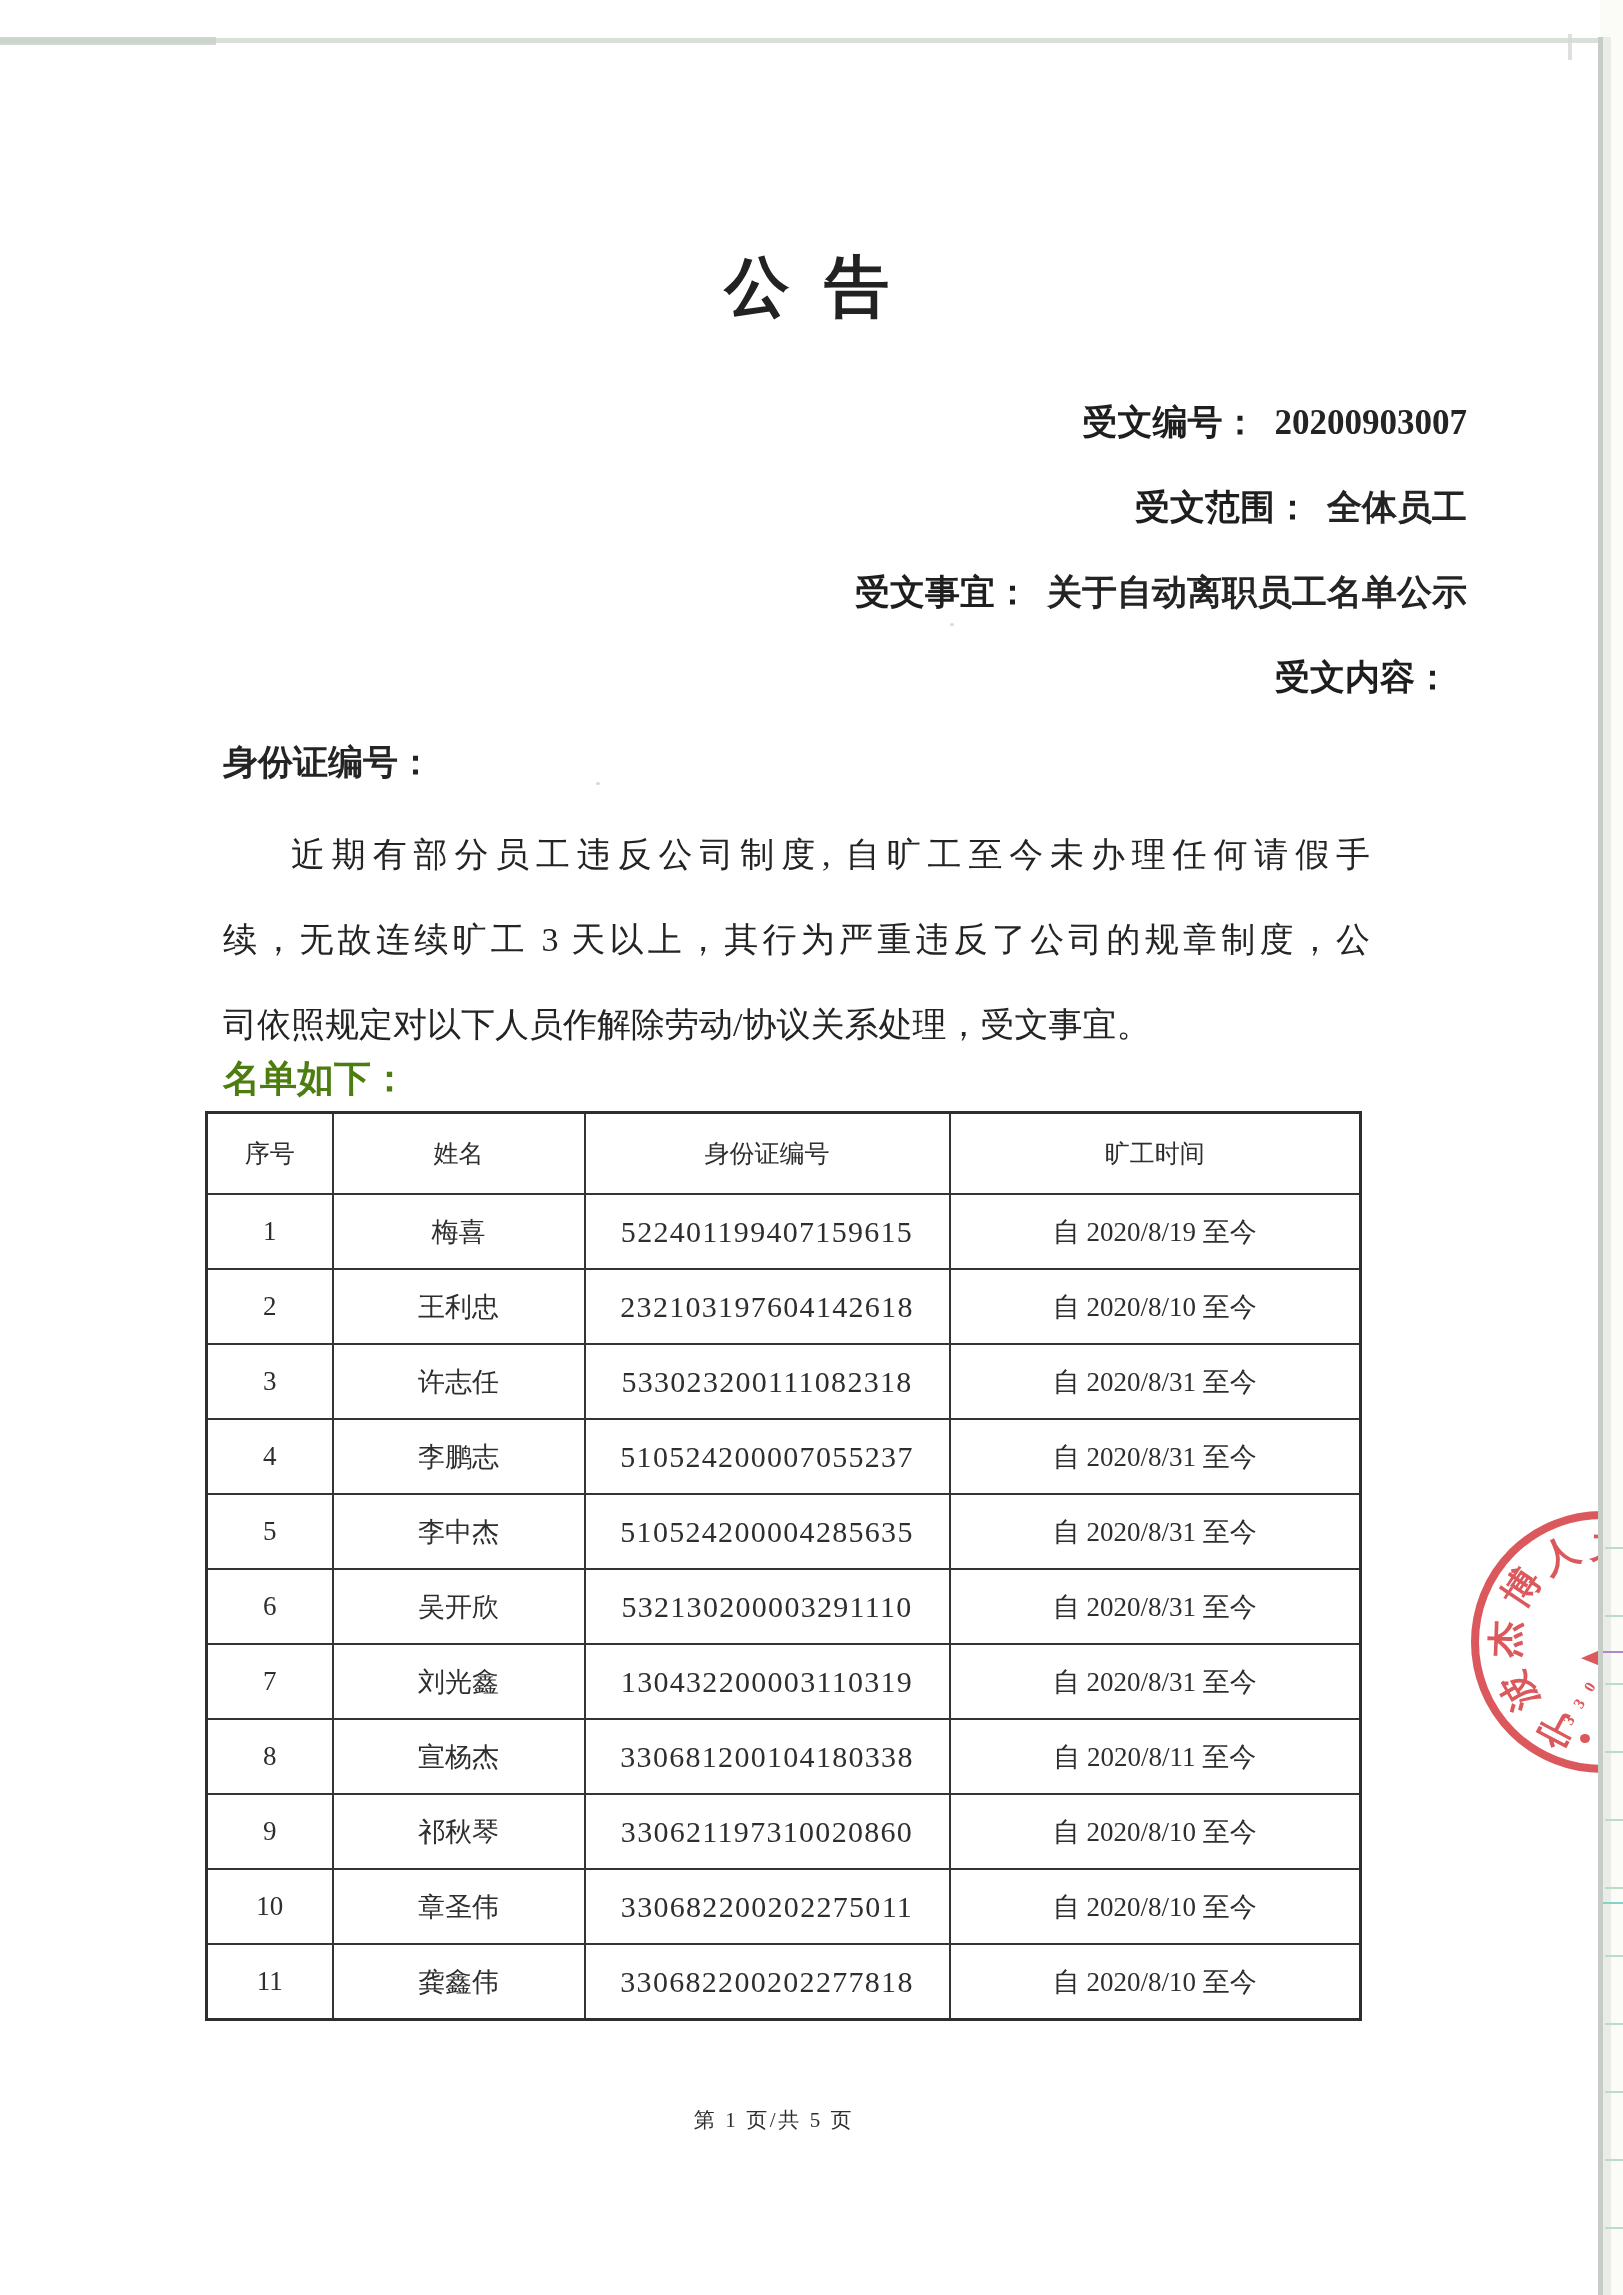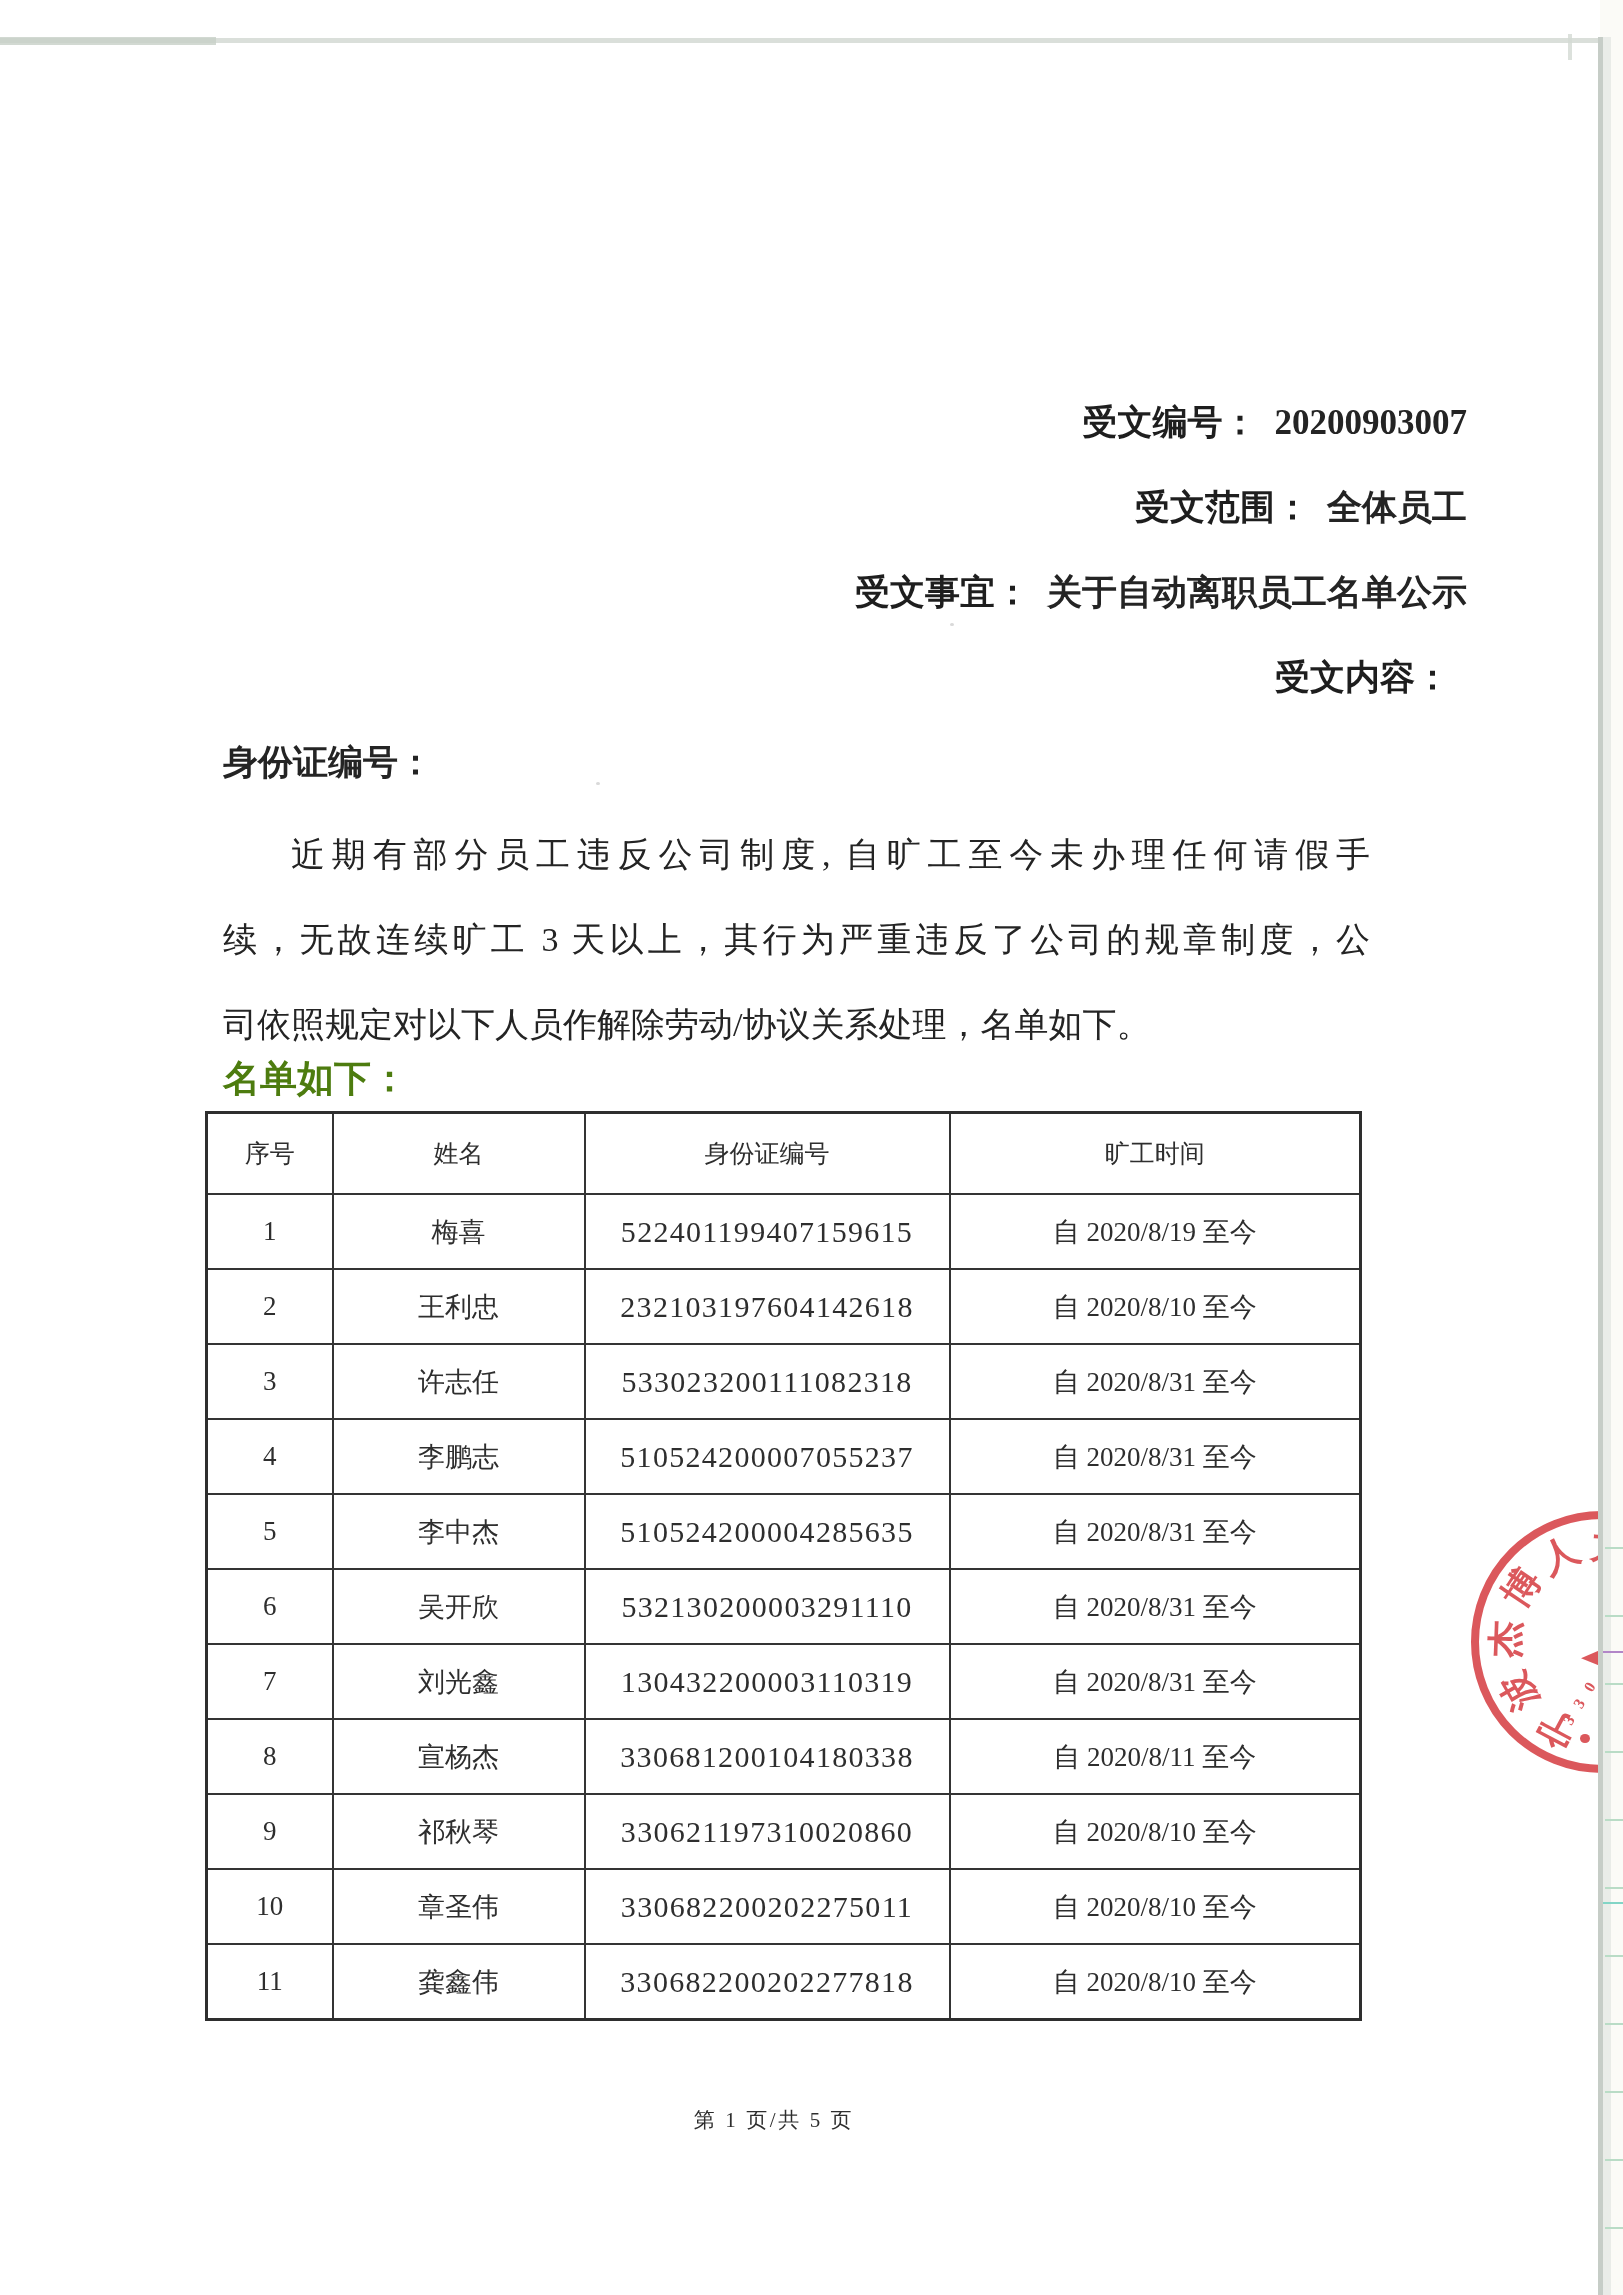--- a/index.html
+++ b/index.html
@@ -62,40 +62,41 @@
 <body>
 
 <div class="page">
 
   <div class="scan-topline"></div>
   <div class="scan-topline-left"></div>
   <div class="scan-tick"></div>
   <div class="speck" style="left:596px;top:782px;"></div>
   <div class="speck" style="left:950px;top:623px;"></div>
 
+  <div class="doc-title">公  告</div>
 
   <div class="field f0">
     <span class="lbl">受文编号：</span><span class="val">20200903007</span>
   </div>
   <div class="field f1">
     <span class="lbl">受文范围：</span><span class="val">全体员工</span>
   </div>
   <div class="field f3">
     <span class="lbl">受文内容：</span><span class="val"></span>
   </div>
   <div class="field f2">
     <span class="lbl">受文事宜：</span><span class="val">关于自动离职员工名单公示</span>
   </div>
 
   <div class="salutation">身份证编号：</div>
 
   <div class="para">
     <div class="pline j indent">近期有部分员工违反公司制度, 自旷工至今未办理任何请假手</div>
     <div class="pline j">续，无故连续旷工 3 天以上，其行为严重违反了公司的规章制度，公</div>
-    <div class="pline">司依照规定对以下人员作解除劳动/协议关系处理，名单如下。</div>
+    <div class="pline">司依照规定对以下人员作解除劳动/协议关系处理，受文事宜。</div>
   </div>
 
   <div class="list-label">名单如下：</div>
 
   <div class="tbl-wrap">
     <table class="roster">
       <colgroup>
           <col class="c0">
           <col class="c1">
           <col class="c2">

